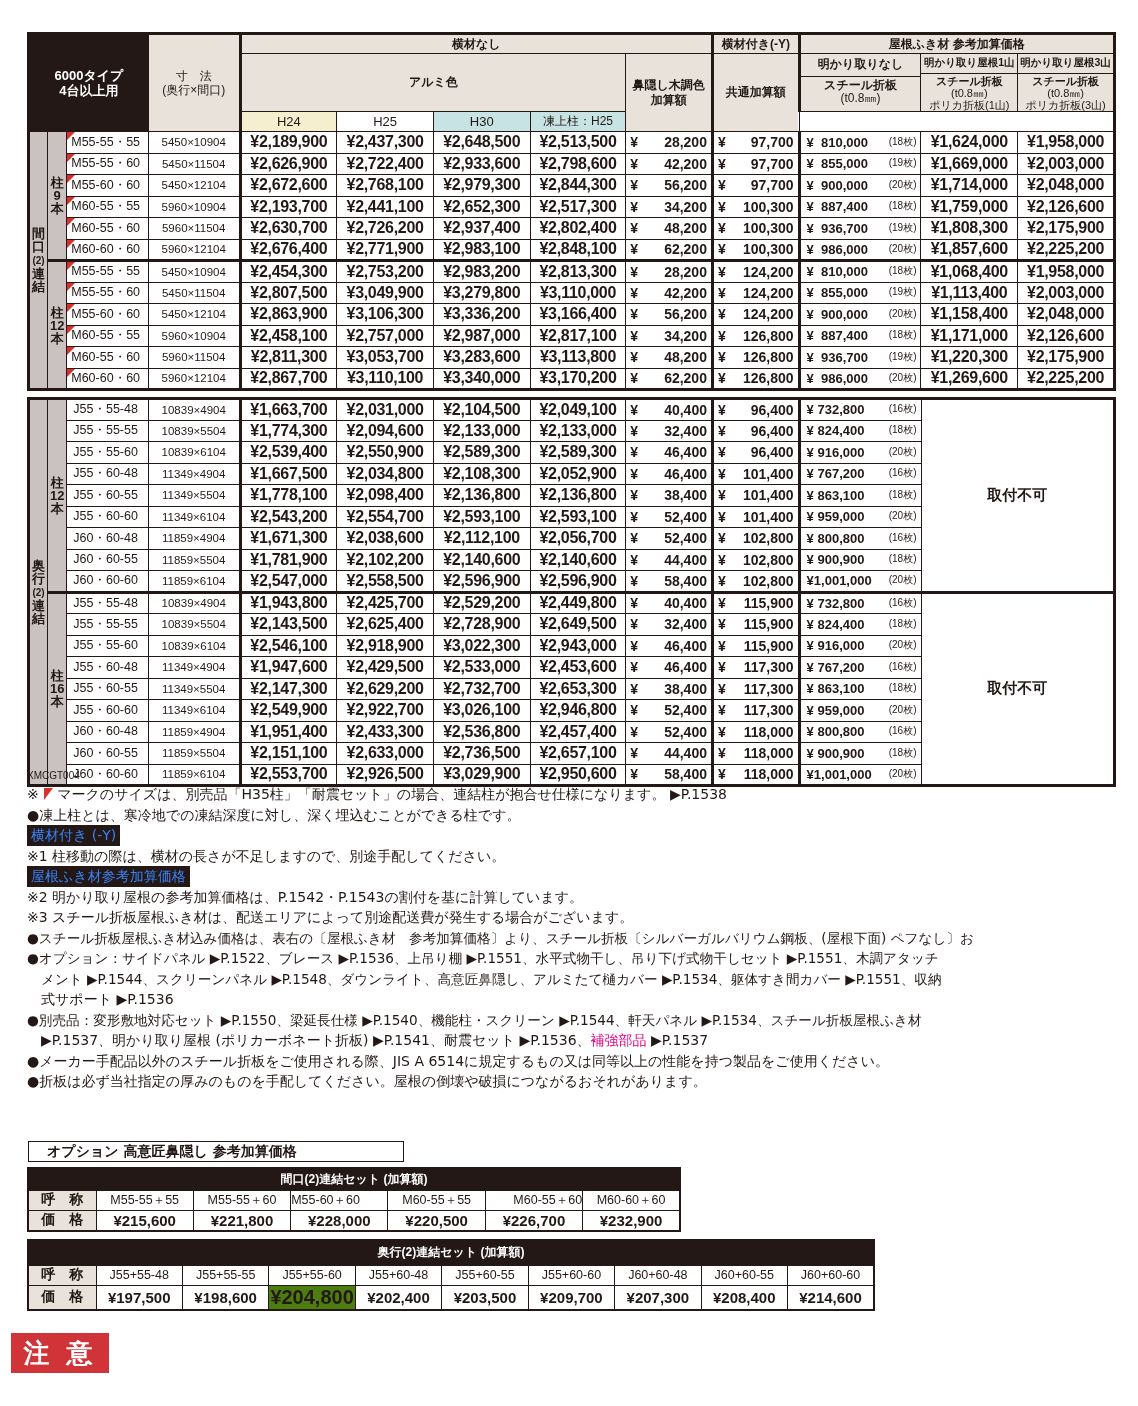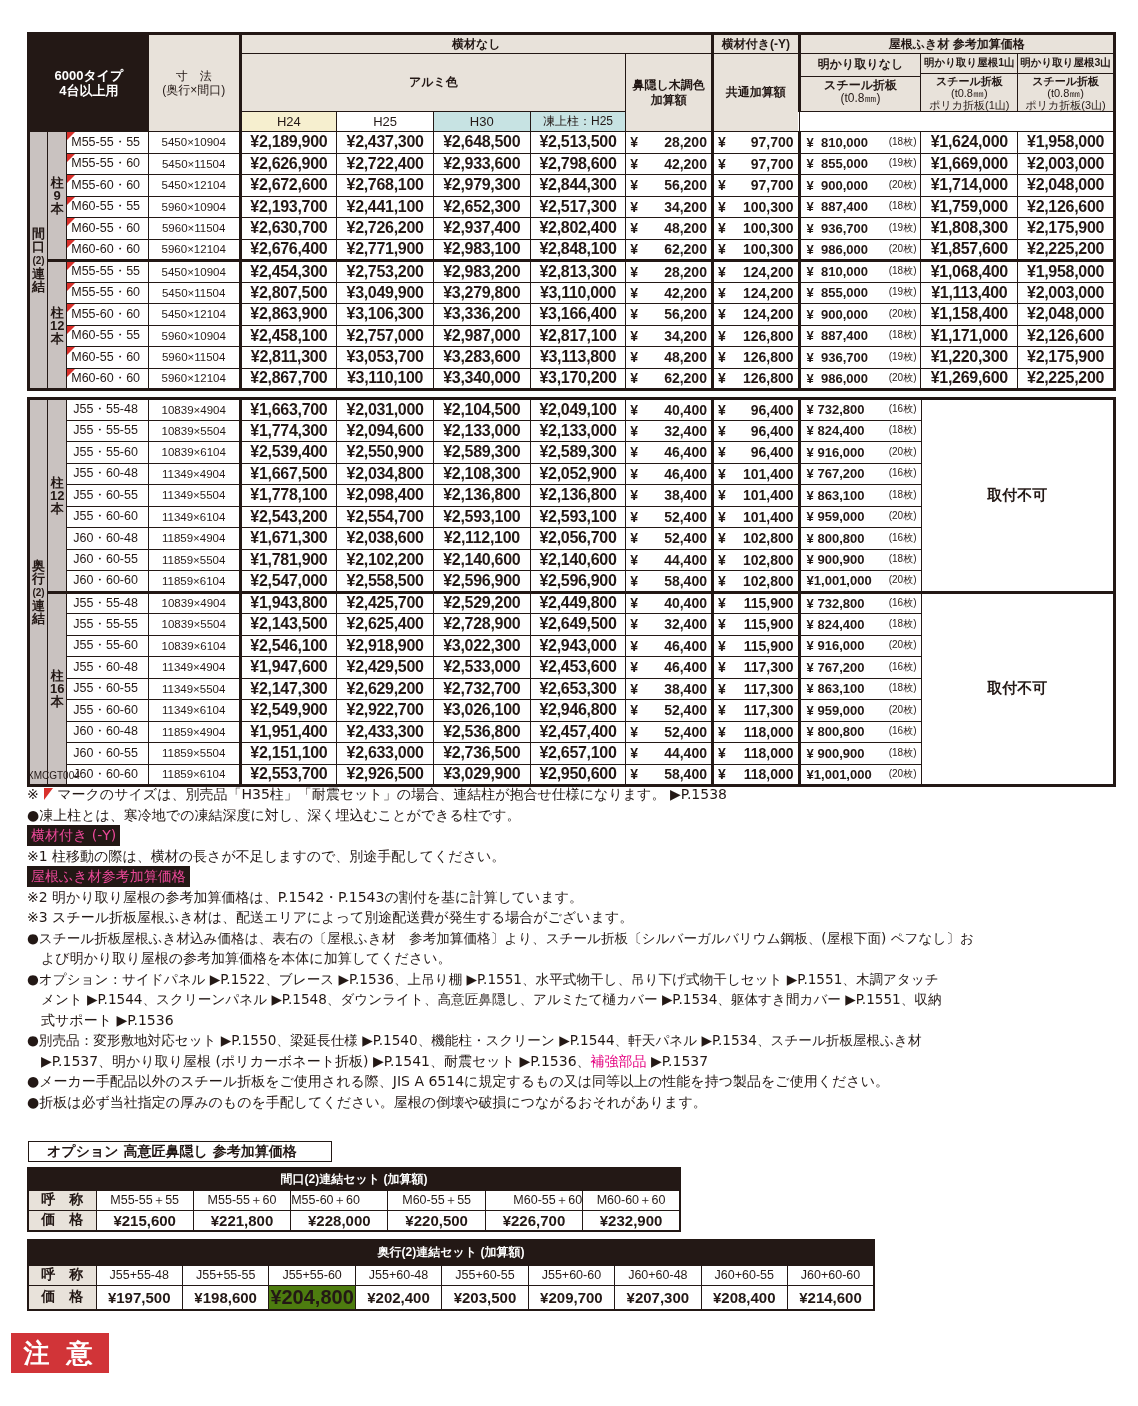--- a/index.html
+++ b/index.html
@@ -15,21 +15,21 @@
 .model.mark::before{content:"";position:absolute;left:0;top:0;border-top:8px solid #d9302b;border-right:8px solid transparent}
 .dim{font-size:11.5px;text-align:center}
 .price{font-size:16px;font-weight:bold;text-align:center;letter-spacing:-0.3px}
 .yen{font-size:14px;font-weight:bold;display:flex;justify-content:space-between;padding:0 4px}
 .yen span{display:inline-block}
 .steel{font-size:13px;font-weight:bold;display:flex;justify-content:space-between;padding:0 4px 0 6px}
 .steel .cnt{font-size:10px;font-weight:normal}
 .thickL{border-left:3px solid #231815}
 .thickT{border-top:3px solid #231815}
 .notes{font-size:14px;line-height:20.5px;color:#231815}
-.notes .band{background:#231815;color:#ec4899;display:inline-block;padding:0 4px;font-size:14px}
+.notes .band{background:#231815;color:#3b82f6;display:inline-block;padding:0 4px;font-size:14px}
 .opt td{font-family:"Liberation Sans",sans-serif}
 .na{font-size:15px;font-weight:bold;text-align:center;vertical-align:middle}
 </style>
 </head>
 <body>
 
 <div class="abs tbl" style="left:27px;top:32px;width:1089px">
   <table id="mainTable" style="width:1089px;border:3px solid #231815">
     <colgroup>
       <col style="width:19px">
@@ -926,31 +926,30 @@
 <div class="abs" style="left:27px;top:770px;font-size:10px;font-family:'Liberation Sans',sans-serif">XMCGT004</div>
 <div class="abs notes" style="left:27px;top:784px;width:1090px">
   <div style="position:relative"><span>※　 マークのサイズは、別売品「H35柱」「耐震セット」の場合、連結柱が抱合せ仕様になります。 ▶P.1538</span><span style="position:absolute;left:17px;top:4px;border-top:12px solid #d9302b;border-right:9px solid transparent"></span></div>
   <div>●凍上柱とは、寒冷地での凍結深度に対し、深く埋込むことができる柱です。</div>
   <div><span class="band">横材付き (-Y)</span></div>
   <div>※1 柱移動の際は、横材の長さが不足しますので、別途手配してください。</div>
   <div><span class="band">屋根ふき材参考加算価格</span></div>
   <div>※2 明かり取り屋根の参考加算価格は、P.1542・P.1543の割付を基に計算しています。</div>
   <div>※3 スチール折板屋根ふき材は、配送エリアによって別途配送費が発生する場合がございます。</div>
   <div style="white-space:nowrap;font-size:13.6px">●スチール折板屋根ふき材込み価格は、表右の〔屋根ふき材　参考加算価格〕より、スチール折板〔シルバーガルバリウム鋼板、(屋根下面) ペフなし〕お</div>
-  <div style="padding-left:14px">よび明かり取り屋根の参考加算価格を本体に加算してください。</div>
   <div style="white-space:nowrap;font-size:13.6px">●オプション：サイドパネル ▶P.1522、ブレース ▶P.1536、上吊り棚 ▶P.1551、水平式物干し、吊り下げ式物干しセット ▶P.1551、木調アタッチ</div>
   <div style="padding-left:14px;white-space:nowrap;font-size:13.6px">メント ▶P.1544、スクリーンパネル ▶P.1548、ダウンライト、高意匠鼻隠し、アルミたて樋カバー ▶P.1534、躯体すき間カバー ▶P.1551、収納</div>
   <div style="padding-left:14px">式サポート ▶P.1536</div>
   <div style="white-space:nowrap;font-size:13.6px">●別売品：変形敷地対応セット ▶P.1550、梁延長仕様 ▶P.1540、機能柱・スクリーン ▶P.1544、軒天パネル ▶P.1534、スチール折板屋根ふき材</div>
   <div style="padding-left:14px"><span>▶P.1537、明かり取り屋根 (ポリカーボネート折板) ▶P.1541、耐震セット ▶P.1536、</span><span style="color:#e4007f">補強部品</span><span> ▶P.1537</span></div>
   <div>●メーカー手配品以外のスチール折板をご使用される際、JIS A 6514に規定するもの又は同等以上の性能を持つ製品をご使用ください。</div>
   <div>●折板は必ず当社指定の厚みのものを手配してください。屋根の倒壊や破損につながるおそれがあります。</div>
 </div>
 
-<div class="abs" style="left:28px;top:1141px;width:304px;height:21px;border:1px solid #231815;font-weight:bold;font-size:14px;padding-left:18px;line-height:19px">オプション 高意匠鼻隠し 参考加算価格</div>
+<div class="abs" style="left:28px;top:1141px;width:376px;height:21px;border:1px solid #231815;font-weight:bold;font-size:14px;padding-left:18px;line-height:19px">オプション 高意匠鼻隠し 参考加算価格</div>
 
 <table class="abs opt" style="left:27px;top:1167px;width:654px;border:2px solid #231815">
   <colgroup>
       <col style="width:68px">
       <col>
       <col>
       <col>
       <col>
       <col>
       <col>

